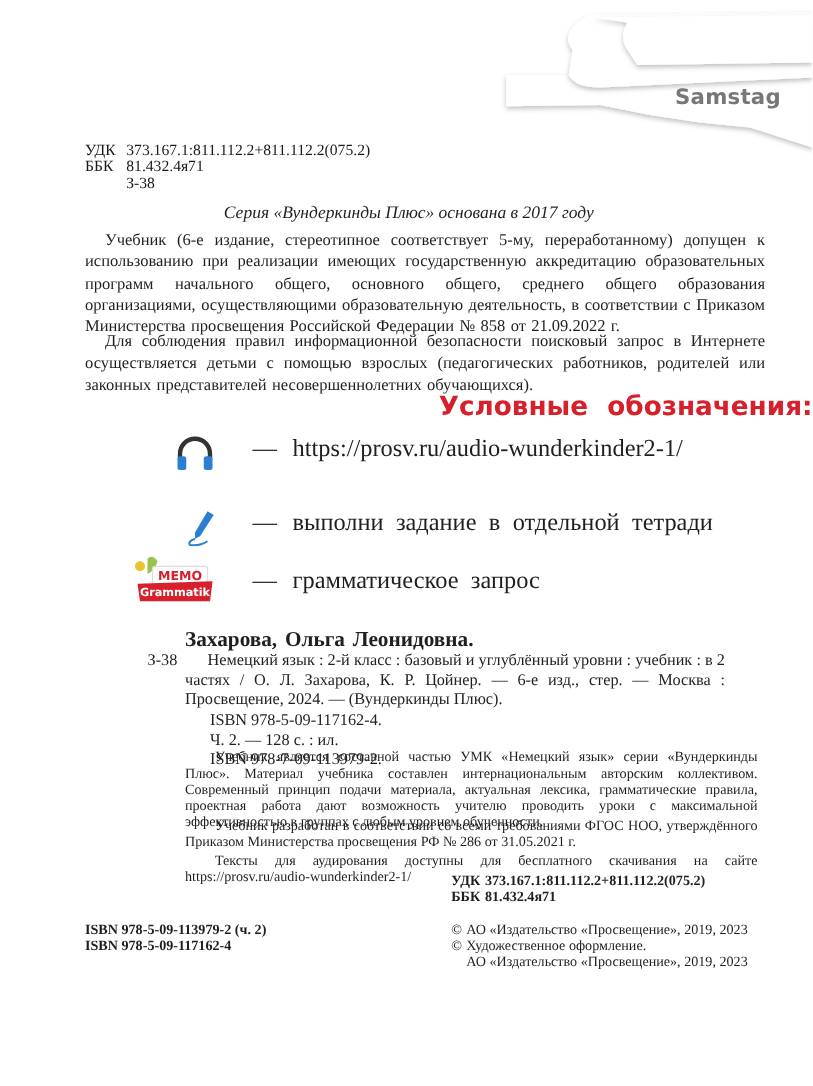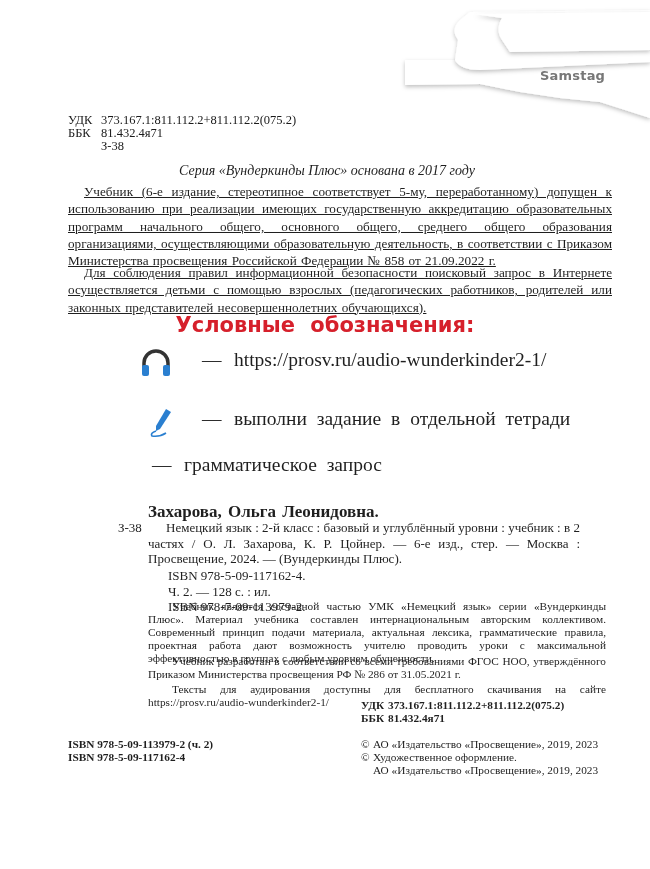--- a/index.html
+++ b/index.html
@@ -6,40 +6,40 @@
     body {
       width: 650px; height: 869px; background: #ffffff; position: relative; overflow: hidden;
       font-family: "Liberation Serif", serif; color: #1f1f1f;
     }
     .abs { position: absolute; }
 
     
     .banner { left: 400px; top: 0; width: 250px; height: 130px; }
     .banner-label {
       left: 540px; top: 68px; font-family: "DejaVu Sans", sans-serif; font-weight: bold;
-      font-size: 13px; color: #777777; letter-spacing: 0.2px;
+      font-size: 17px; color: #777777; letter-spacing: 0.2px;
     }
 
     
     .cls { left: 68px; top: 114px; font-size: 12.5px; line-height: 13px; color: #1a1a1a; }
     .cls-row { display: flex; }
     .cls-key { width: 33px; }
 
     .series {
       left: 2px; width: 650px; top: 163px; text-align: center; font-style: italic; font-size: 14px;
     }
     .para {
       left: 68px; width: 544px; font-size: 13.2px; line-height: 17.3px; text-align: justify;
-      text-indent: 16px; word-spacing: 1px; text-decoration: underline;
+      text-indent: 16px; word-spacing: 1px;
     }
     .p1 { top: 183px; }
     .p2 { top: 264px; }
 
     .legend-title {
-      left: 0; width: 650px; top: 313px; text-align: center; font-family: "DejaVu Sans", sans-serif;
+      left: 0; width: 650px; top: 313px; text-align: right; font-family: "DejaVu Sans", sans-serif;
       font-weight: bold; color: #d6202b; font-size: 21px; word-spacing: 8px;
     }
     .legend-row { left: 140px; display: flex; align-items: flex-start; font-size: 19.5px; line-height: 23px; }
     .legend-icon { width: 50px; height: 36px; position: relative; }
     .legend-dash { width: 22px; margin-left: 12px; margin-right: 10px; }
     .legend-text { word-spacing: 5px; }
     .lr1 { top: 348px; }
     .lr2 { top: 407px; }
     .lr3 { top: 453px; }
 
@@ -122,20 +122,30 @@
     <svg width="30" height="30" viewBox="0 0 30 30" style="position:absolute;left:8px;top:0">
       <path d="M18 2 L23 5 L12 22 L8 24 L8 19 Z" fill="#2a7fd0"></path>
       <path d="M8 24 Q2 26 4 29 Q12 30 18 26" fill="none" stroke="#2a7fd0" stroke-width="1.6"></path>
     </svg>
   </span>
   <span class="legend-dash">—</span>
   <span class="legend-text">выполни задание в отдельной тетради</span>
 </div>
 
 <div class="abs legend-row lr3">
+  <span class="legend-icon" style="margin-left:-36px;width:86px;">
+    <svg width="70" height="42" viewBox="0 0 70 42" style="position:absolute;left:0;top:-12px">
+      <circle cx="8" cy="12" r="4" fill="#e8c530"></circle>
+      <path d="M14 6 Q18 2 22 8 Q20 16 14 18 Z" fill="#9bc24a"></path>
+      <rect x="18" y="12" width="44" height="14" rx="2" fill="#fff" stroke="#ddd"></rect>
+      <text x="40" y="23" text-anchor="middle" font-family="DejaVu Sans, sans-serif" font-weight="bold" font-size="10" fill="#d6202b">MEMO</text>
+      <path d="M6 26 L66 24 L64 40 L8 40 Z" fill="#d6202b"></path>
+      <text x="36" y="36" text-anchor="middle" font-family="DejaVu Sans, sans-serif" font-weight="bold" font-size="9" fill="#fff">Grammatik</text>
+    </svg>
+  </span>
   <span class="legend-dash">—</span>
   <span class="legend-text">грамматическое запрос</span>
 </div>
 
 <div class="abs author">Захарова, Ольга Леонидовна.</div>
 <div class="abs code">З-38</div>
 <div class="abs bib" style="width:432px;">Немецкий язык : 2-й класс : базовый и углублённый уровни : учебник : в 2 частях / О. Л. Захарова, К. Р. Цойнер. — 6-е изд., стер. — Москва : Просвещение, 2024. — (Вундеркинды Плюс).</div>
 <div class="abs bib-lines">
   <div>ISBN 978-5-09-117162-4.</div>
   <div>Ч. 2. — 128 с. : ил.</div>

